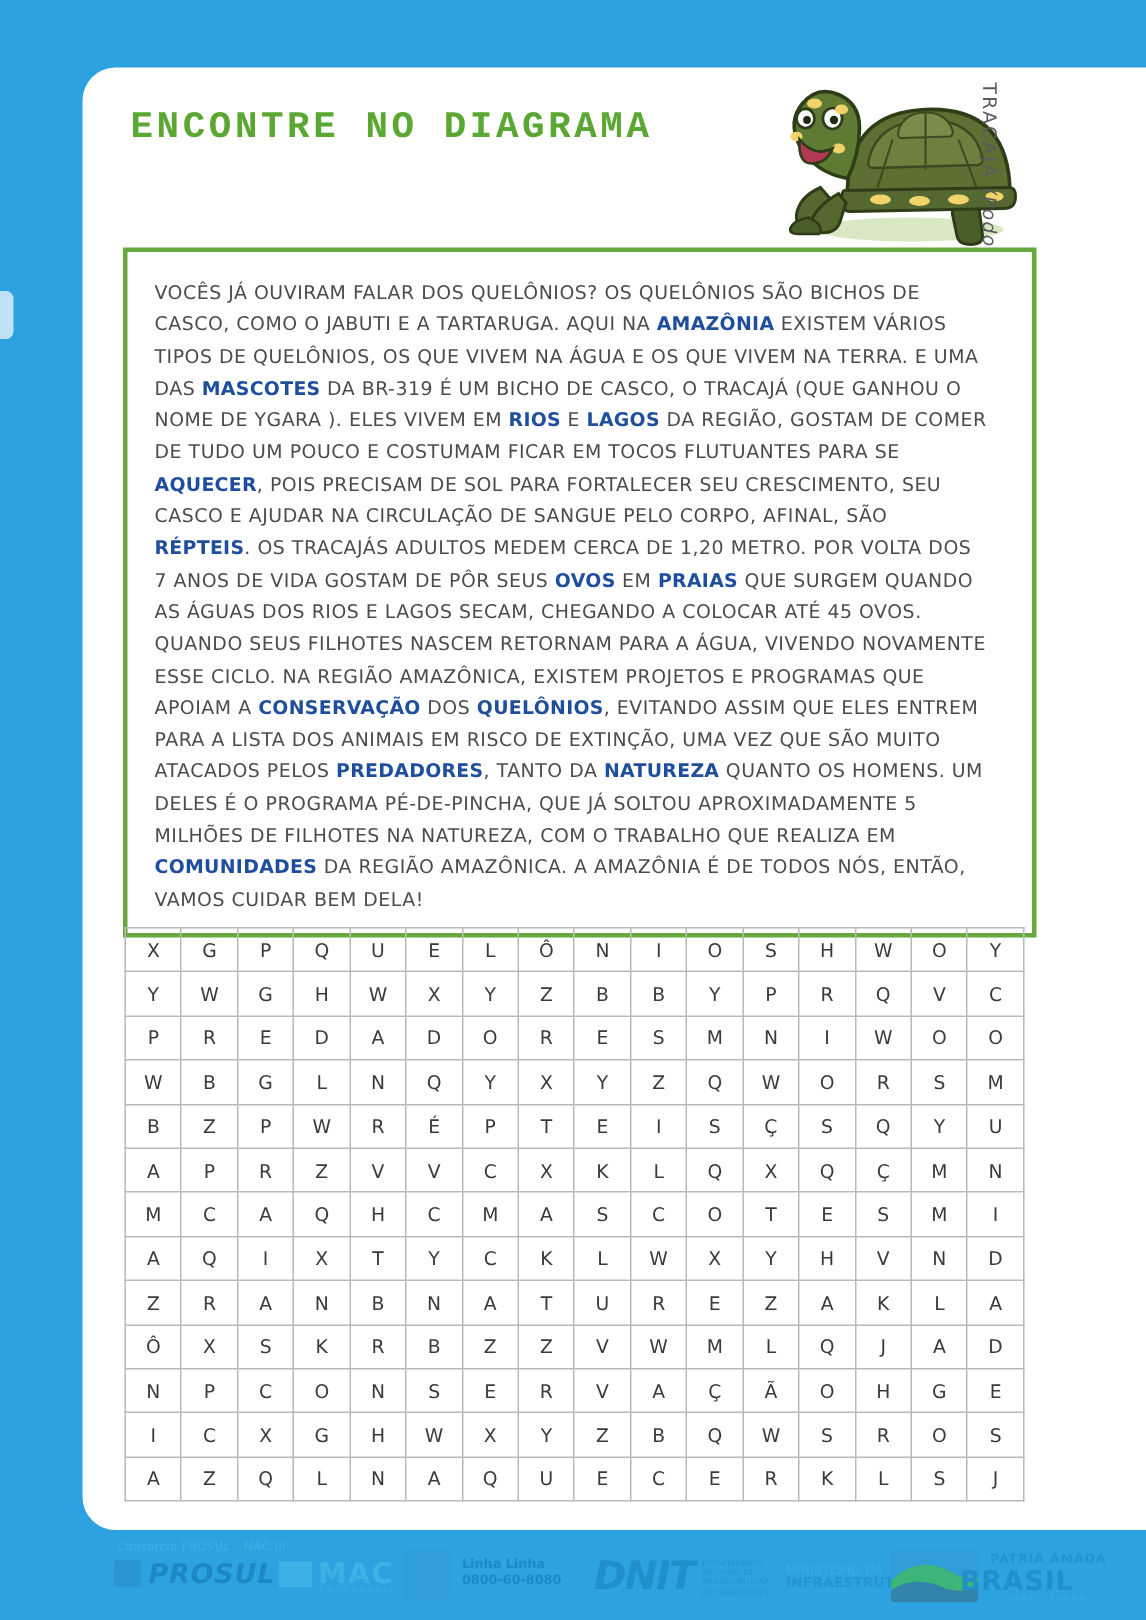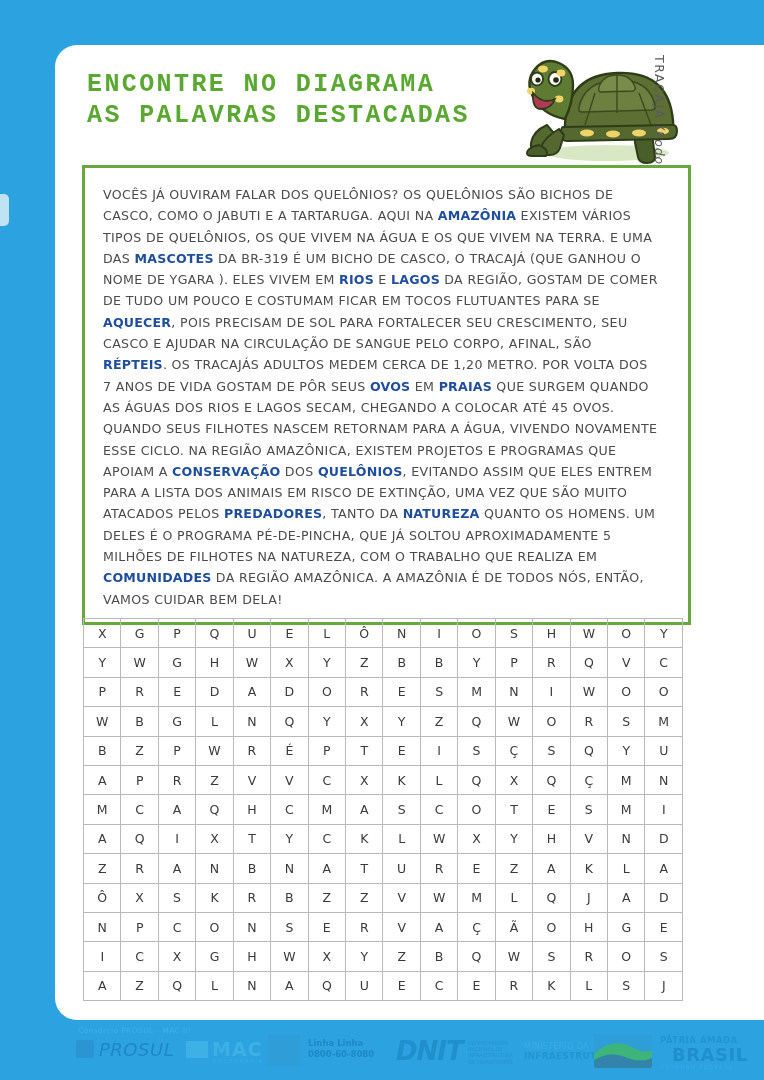--- a/index.html
+++ b/index.html
@@ -104,49 +104,48 @@
     background:#2ca3e0;
     display:flex; align-items:center;
   }
   .footer-inner{
     position:relative; width:764px; height:60px;
   }
   .fl { position:absolute; color:#1f86c4; font-family:"DejaVu Sans", sans-serif; }
 
   .prosul-cons { left:78px; top:6px; font-size:7.5px; letter-spacing:.4px; color:#3fb0e6; }
   .prosul-mark { left:76px; top:20px; width:18px; height:18px; background:#2b94d2; border-radius:2px;}
-  .prosul-name { left:99px; top:19px; font-size:18px; font-weight:400; font-style:italic; letter-spacing:.5px; color:#1e88c6;}
+  .prosul-name { left:99px; top:19px; font-size:18px; font-weight:700; font-style:italic; letter-spacing:.5px; color:#1e88c6;}
   .mac-mark { left:186px; top:21px; width:22px; height:17px; background:#3db0e6; }
   .mac-name { left:212px; top:18px; font-size:19px; font-weight:700; color:#3db0e6; letter-spacing:1px;}
   .mac-sub  { left:213px; top:38px; font-size:5.5px; letter-spacing:1.4px; color:#39ace3;}
 
   .lv-mark { left:268px; top:14px; width:32px; height:32px; background:#2f9ed8; border-radius:3px;}
   .lv-t1 { left:308px; top:18px; font-size:8.5px; font-weight:700; color:#1e88c6;}
   .lv-t2 { left:308px; top:29px; font-size:8.5px; font-weight:700; color:#1e88c6;}
 
   .dnit-name { left:396px; top:16px; font-size:26px; font-weight:700; font-style:italic; color:#2090cd; letter-spacing:-1px;}
   .dnit-sub  { left:468px; top:20px; font-size:5px; line-height:6.2px; color:#2494d0; width:46px;}
   .min-1 { left:524px; top:22px; font-size:8px; color:#39ace3; letter-spacing:.3px;}
   .min-2 { left:524px; top:31px; font-size:9px; font-weight:700; color:#2494d0; letter-spacing:.2px;}
 
   .br-flag { left:594px; top:14px; width:58px; height:34px; background:#2f9ed8; border-radius:2px; overflow:hidden;}
   .br-t1 { left:660px; top:15px; font-size:8.5px; font-weight:700; color:#2494d0; letter-spacing:.5px;}
-  .br-t2 { left:672px; top:24px; font-size:18px; font-weight:700; color:#2090cd; letter-spacing:.5px;}
+  .br-t2 { left:640px; top:24px; font-size:18px; font-weight:700; color:#2090cd; letter-spacing:.5px;}
   .br-t3 { left:660px; top:44px; font-size:5px; color:#39ace3; letter-spacing:1.6px;}
 </style>
 </head>
 <body>
 
 <div class="left-nub"></div>
 
 <div class="page-card">
 
   <div class="heading">
     <span class="l1">ENCONTRE NO DIAGRAMA</span>
-    <span class="l2">AS PALAVRAS DESTACADAS</span>
   </div>
 
   <svg class="turtle" viewBox="0 0 178 112">
     <ellipse cx="100" cy="100" rx="62" ry="8" fill="#d9e8c4"></ellipse>
 
     <path d="M128 72 q16 2 18 16 l2 16 q0 6 -8 6 q-8 0 -9 -6 l-3 -14 z" fill="#4a5e2a" stroke="#2e3d17" stroke-width="2"></path>
     <path d="M40 72 q-14 6 -16 18 q-1 8 8 9 q10 1 12 -8 l2 -12 z" fill="#55682f" stroke="#2e3d17" stroke-width="2"></path>
 
     <path d="M58 72 q2 -50 52 -52 q52 -2 56 48 q1 5 -3 6 l-102 2 q-4 0 -3 -4 z" fill="#5d6f33" stroke="#2e3d17" stroke-width="2.4"></path>
     <path d="M72 54 q6 -26 38 -27 q32 -1 38 25 q1 4 -3 5 l-70 2 q-4 0 -3 -5 z" fill="#6d8040" stroke="#3b4a20" stroke-width="1.6"></path>

